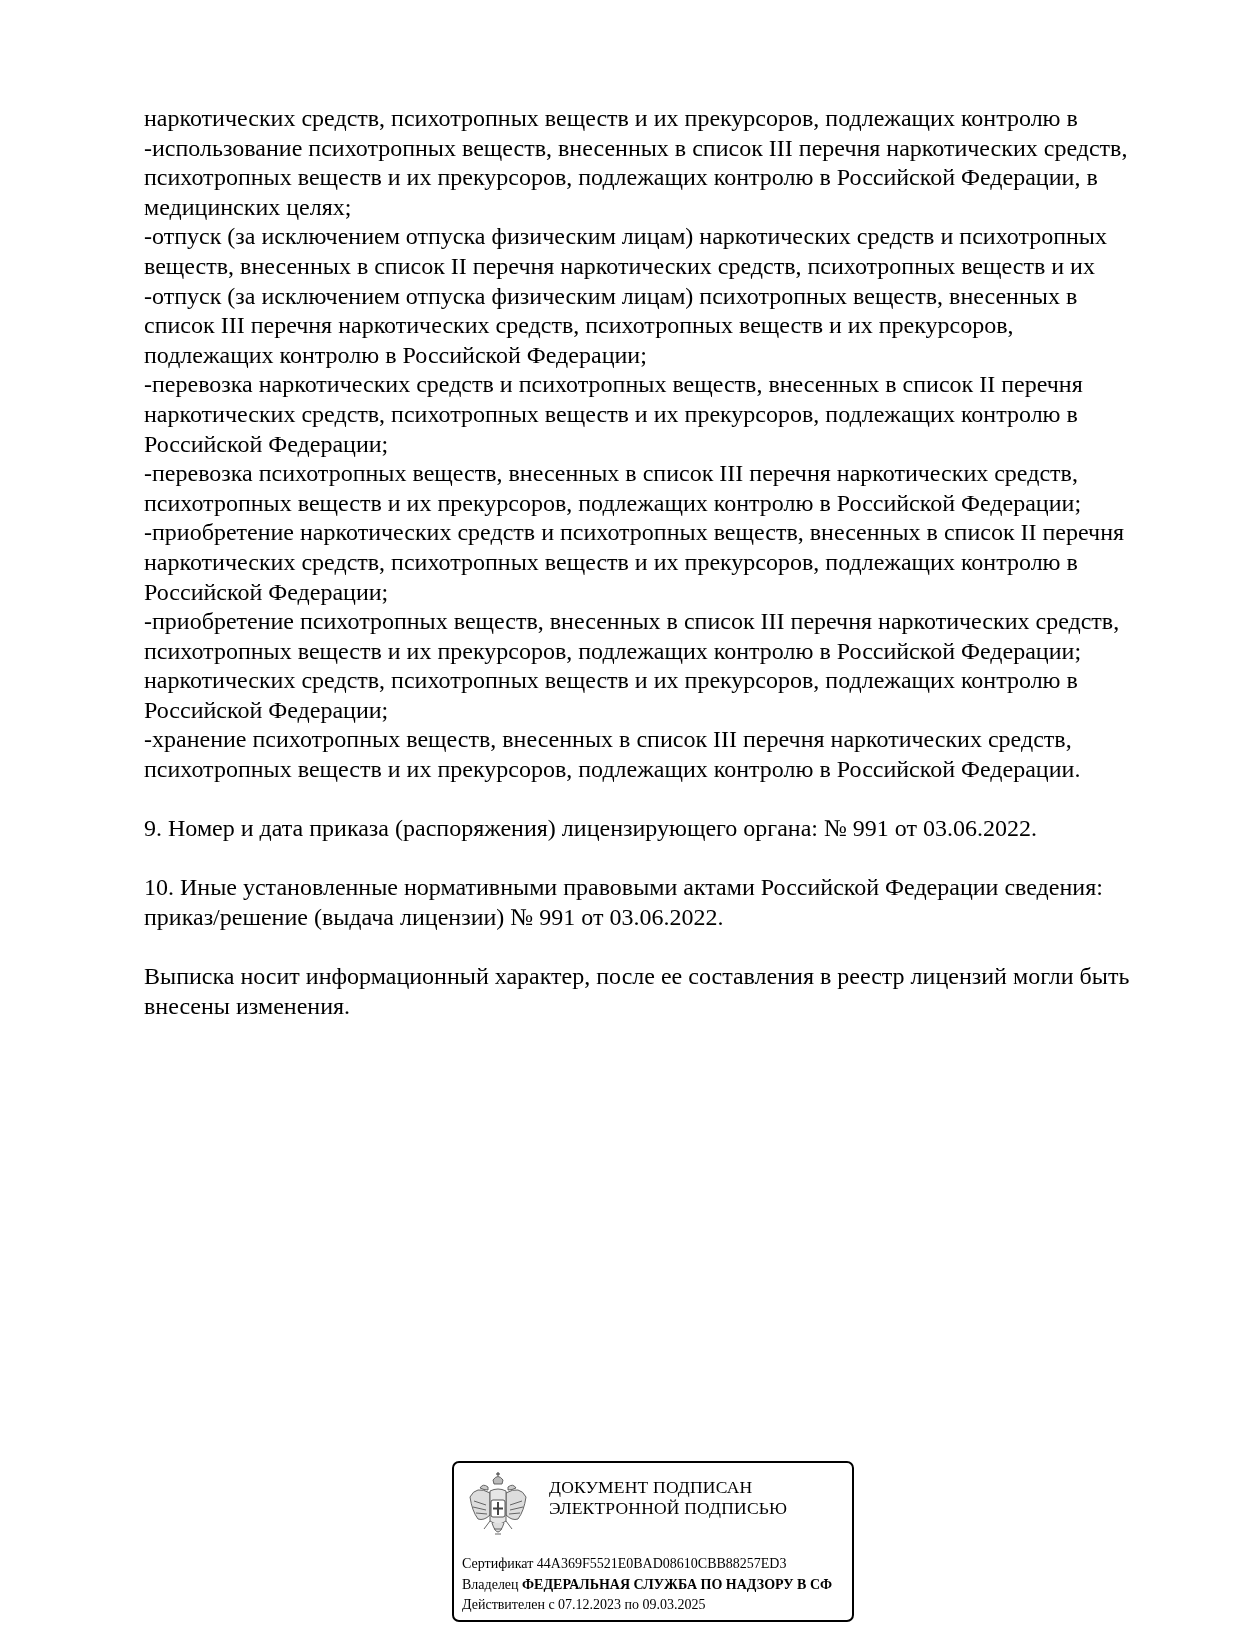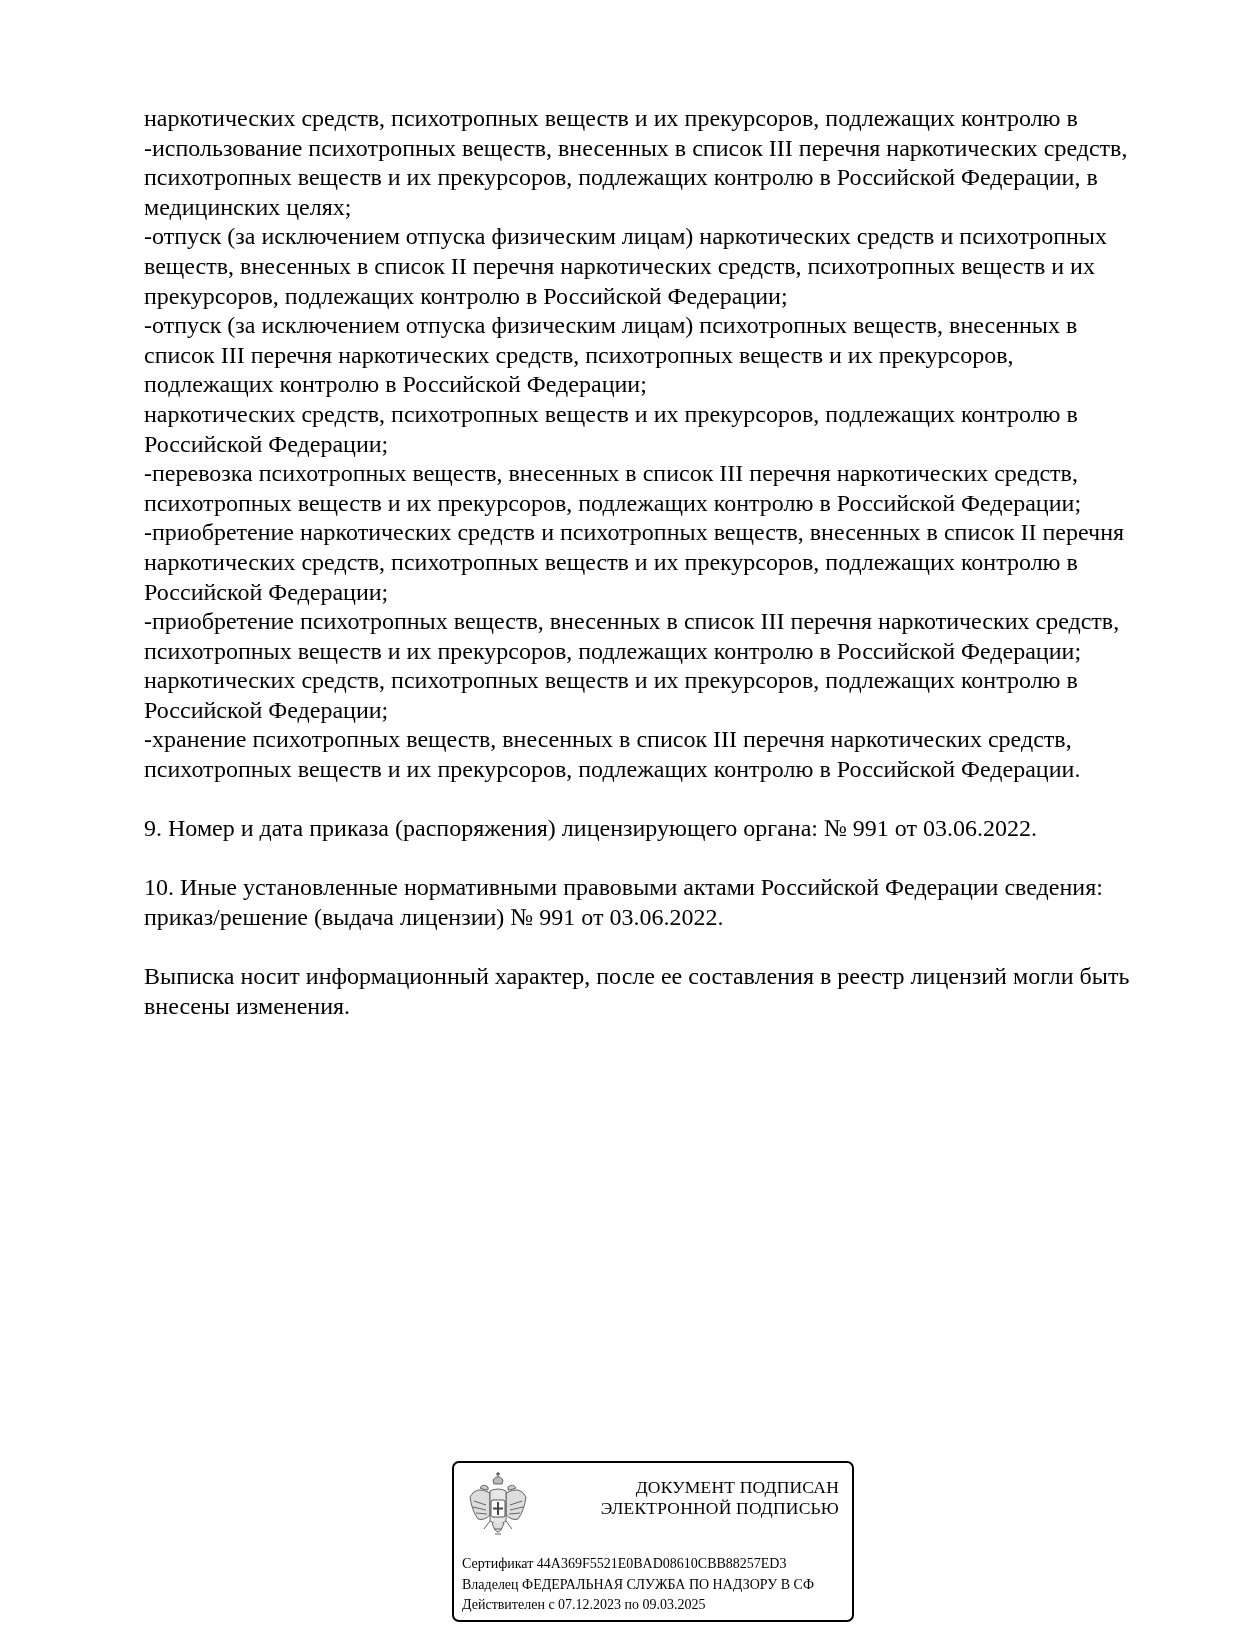--- a/index.html
+++ b/index.html
@@ -48,52 +48,52 @@
       left: 12px;
       top: 8px;
       width: 64px;
       height: 76px;
     }
     .sig-title {
       position: absolute;
       left: 95px;
       top: 14px;
       width: 290px;
-      text-align: right;
+      text-align: left;
       font-size: 17.5px;
       line-height: 21px;
       letter-spacing: 0.2px;
     }
     .sig-info {
       position: absolute;
       left: 8px;
       top: 91px;
       font-size: 14px;
       line-height: 20.5px;
       white-space: nowrap;
     }
     .sig-info .owner-name {
-      font-weight: normal;
+      font-weight: bold;
     }
   </style>
 </head>
 <body>
 
 <div class="page-text">
   <div id="body-lines">
       <span class="line">наркотических средств, психотропных веществ и их прекурсоров, подлежащих контролю в</span>
       <span class="line">-использование психотропных веществ, внесенных в список III перечня наркотических средств,</span>
       <span class="line">психотропных веществ и их прекурсоров, подлежащих контролю в Российской Федерации, в</span>
       <span class="line">медицинских целях;</span>
       <span class="line">-отпуск (за исключением отпуска физическим лицам) наркотических средств и психотропных</span>
       <span class="line">веществ, внесенных в список II перечня наркотических средств, психотропных веществ и их</span>
-      <span class="line">прекурсоров, подлежащих контролю в Российской Федерации;</span>
       <span class="line">-отпуск (за исключением отпуска физическим лицам) психотропных веществ, внесенных в</span>
       <span class="line">список III перечня наркотических средств, психотропных веществ и их прекурсоров,</span>
       <span class="line">подлежащих контролю в Российской Федерации;</span>
+      <span class="line">-перевозка наркотических средств и психотропных веществ, внесенных в список II перечня</span>
       <span class="line">наркотических средств, психотропных веществ и их прекурсоров, подлежащих контролю в</span>
       <span class="line">Российской Федерации;</span>
       <span class="line">-перевозка психотропных веществ, внесенных в список III перечня наркотических средств,</span>
       <span class="line">психотропных веществ и их прекурсоров, подлежащих контролю в Российской Федерации;</span>
       <span class="line">-приобретение наркотических средств и психотропных веществ, внесенных в список II перечня</span>
       <span class="line">наркотических средств, психотропных веществ и их прекурсоров, подлежащих контролю в</span>
       <span class="line">Российской Федерации;</span>
       <span class="line">-приобретение психотропных веществ, внесенных в список III перечня наркотических средств,</span>
       <span class="line">психотропных веществ и их прекурсоров, подлежащих контролю в Российской Федерации;</span>
       <span class="line">наркотических средств, психотропных веществ и их прекурсоров, подлежащих контролю в</span>

